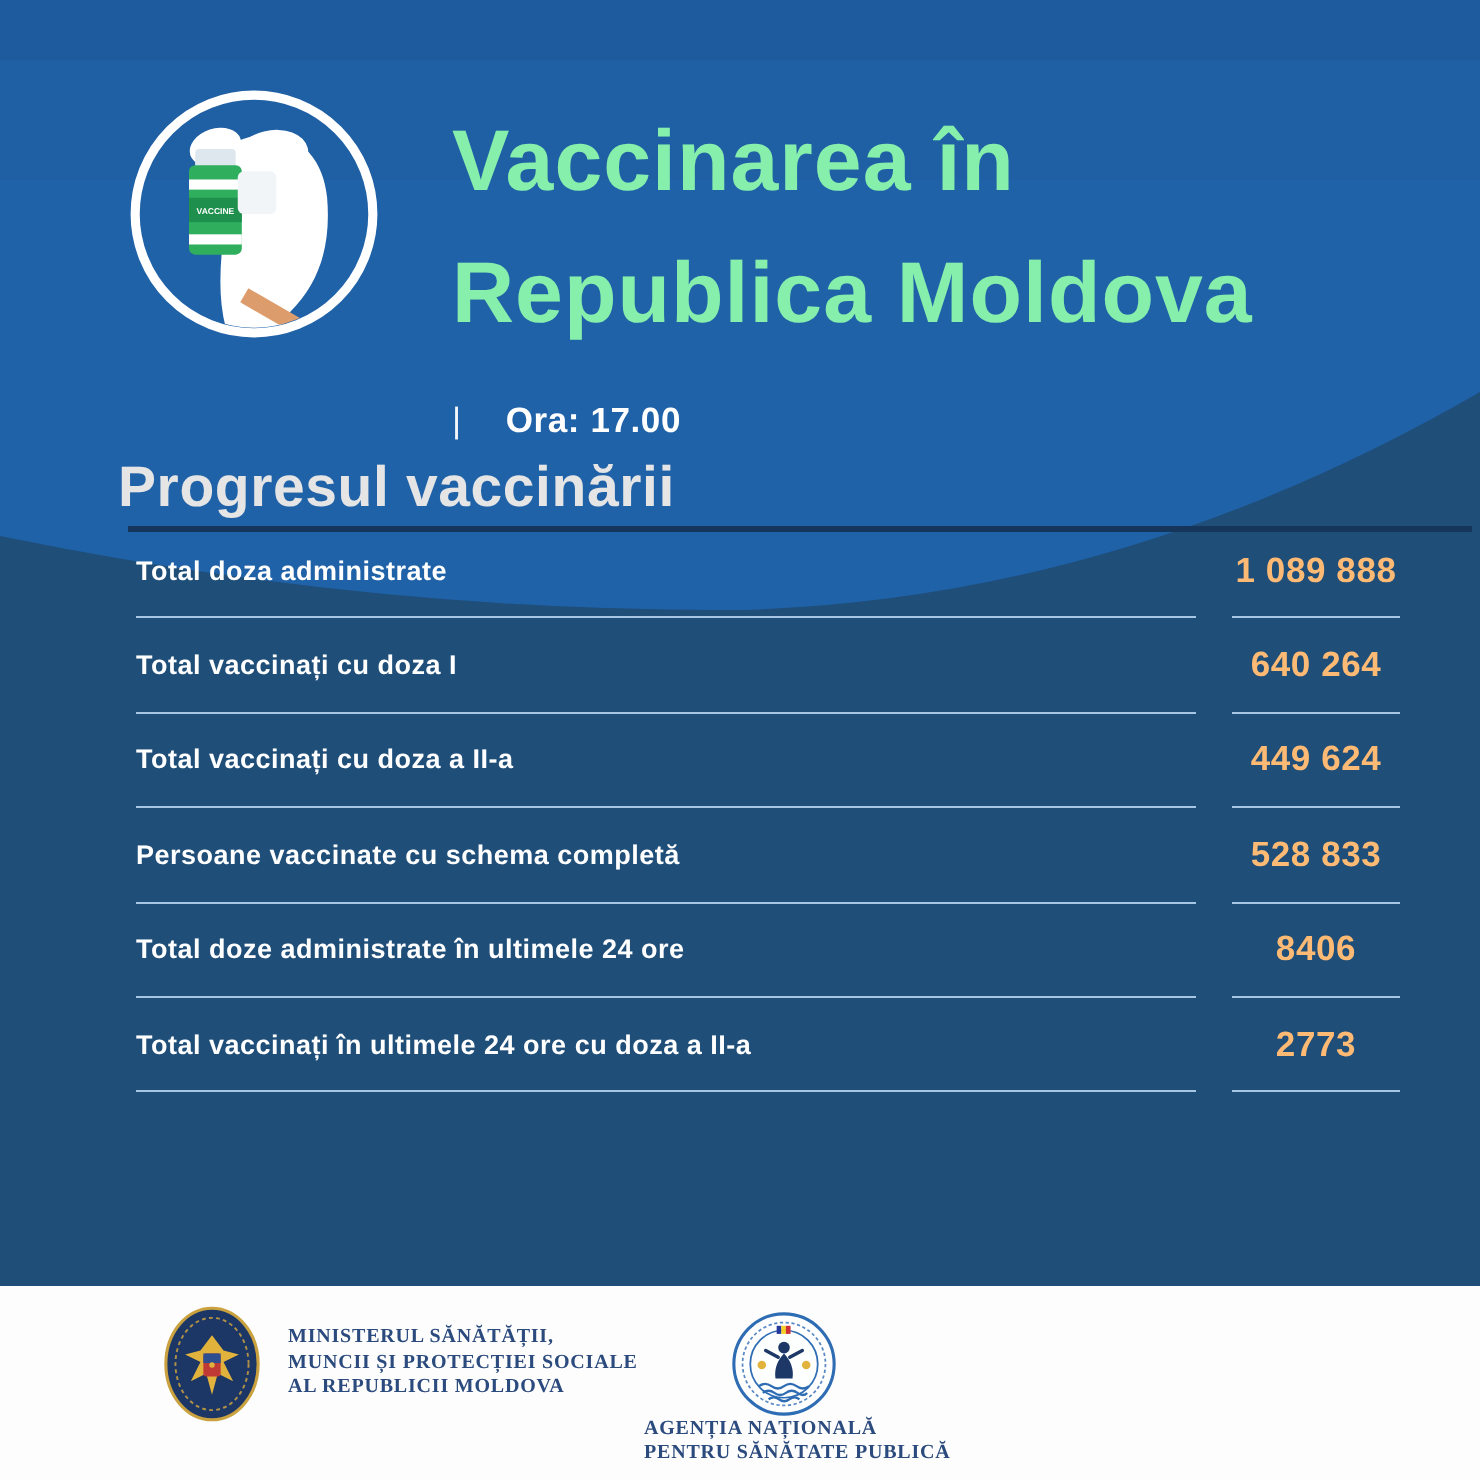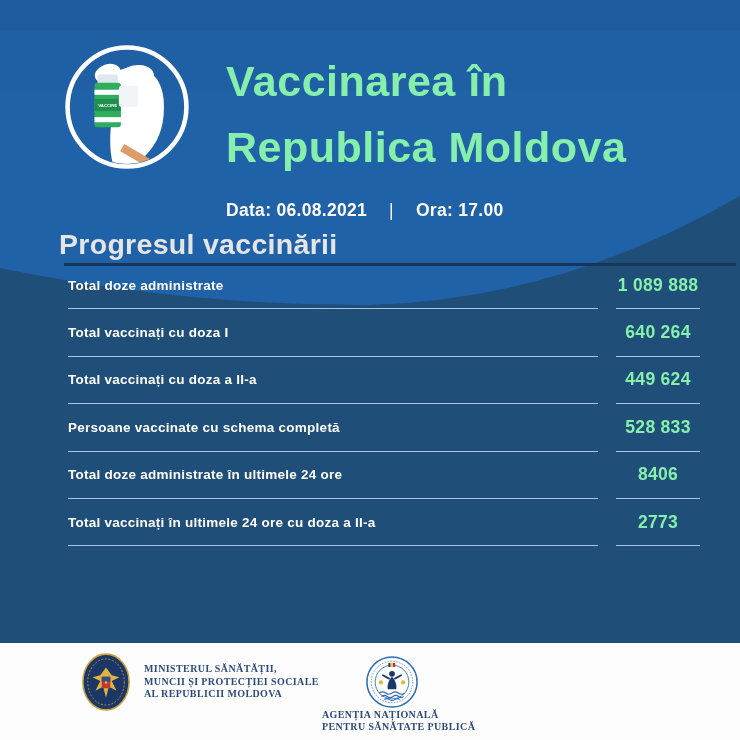--- a/index.html
+++ b/index.html
@@ -33,21 +33,21 @@
   }
   
   .stats{position:absolute;left:68px;top:262px;width:632px;}
   .row{display:flex;height:47.4px;}
   .row .cell{display:flex;align-items:center;border-bottom:1.4px solid #a6c6e3;}
   .row .lbl{
     flex:1;margin-right:18px;color:#ffffff;font-size:13.5px;font-weight:bold;
     letter-spacing:0.25px;
   }
   .row .val{
-    width:84px;justify-content:center;color:#86efac;font-size:17.5px;
+    width:84px;justify-content:center;color:#fdba74;font-size:17.5px;
     font-weight:bold;letter-spacing:0.3px;
   }
   
   .footer{position:absolute;left:0;top:643px;width:740px;height:86px;background:#fdfdfd;margin-left:26px;}
   .org{position:absolute;display:flex;align-items:center;}
   .org-ministry{left:55px;top:8px;}
   .org-agency{left:283px;top:12px;flex-direction:column;}
   .org-text{
     margin-left:13px;font-family:"Liberation Serif",serif;
     color:#2b4a7d;font-size:10px;line-height:12.4px;letter-spacing:0.4px;
@@ -94,31 +94,30 @@
       <rect x="56" y="43" width="19" height="21" rx="3" fill="#f2f5f8"></rect>
     </g>
   </svg>
 
   <div class="title">
     <div>Vaccinarea în</div>
     <div>Republica Moldova</div>
   </div>
 
   <div class="date-row">
-    <span>Data: 06.08.2021</span>
     <span class="pipe">|</span>
     <span>Ora: 17.00</span>
   </div>
 
   <div class="section-title">Progresul vaccinării</div>
   <div class="section-underline"></div>
 
   <div class="stats">
     <div class="row">
-      <div class="cell lbl">Total doze administrate</div>
+      <div class="cell lbl">Total doza administrate</div>
       <div class="cell val">1 089 888</div>
     </div>
     <div class="row">
       <div class="cell lbl">Total vaccinați cu doza I</div>
       <div class="cell val">640 264</div>
     </div>
     <div class="row">
       <div class="cell lbl">Total vaccinați cu doza a II-a</div>
       <div class="cell val">449 624</div>
     </div>

